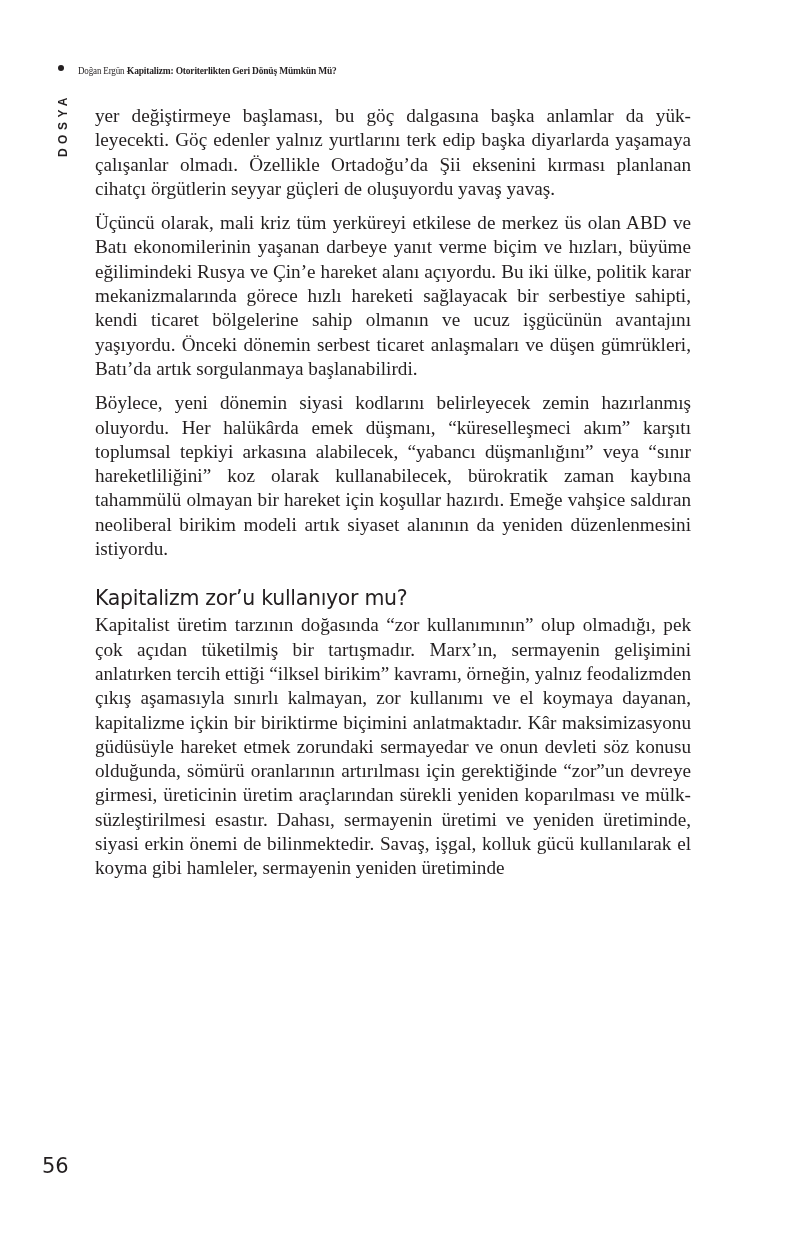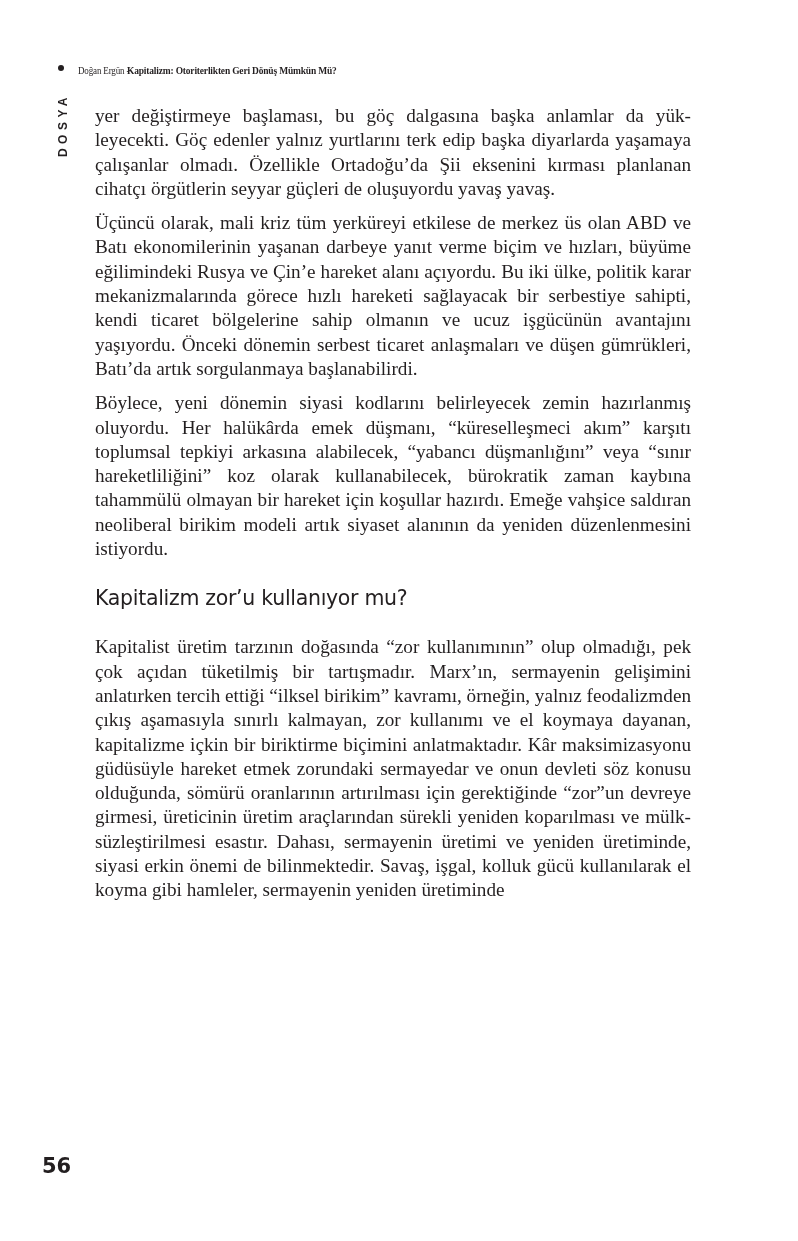--- a/index.html
+++ b/index.html
@@ -75,31 +75,31 @@
       color: #231f20;
     }
     .body-text p {
       margin: 0 0 10px 0;
     }
     .body-text h2 {
       font-family: "DejaVu Sans", sans-serif;
       font-weight: normal;
       font-size: 20.5px;
       line-height: 26px;
-      margin: 24px 0 24px 0;
+      margin: 24px 0 2px 0;
       letter-spacing: -0.3px;
       color: #231f20;
     }
     .page-number {
       position: absolute;
       left: 42px;
       top: 1154px;
       font-family: "DejaVu Sans", sans-serif;
       font-size: 21px;
-      font-weight: bold;
+      font-weight: normal;
       color: #231f20;
     }
   </style>
 </head>
 <body>
 
 <div class="running-head">
   <span class="bullet"></span>
   <span class="author">Doğan Ergün -</span>
   <span class="title">Kapitalizm: Otoriterlikten Geri Dönüş Mümkün Mü?</span>

